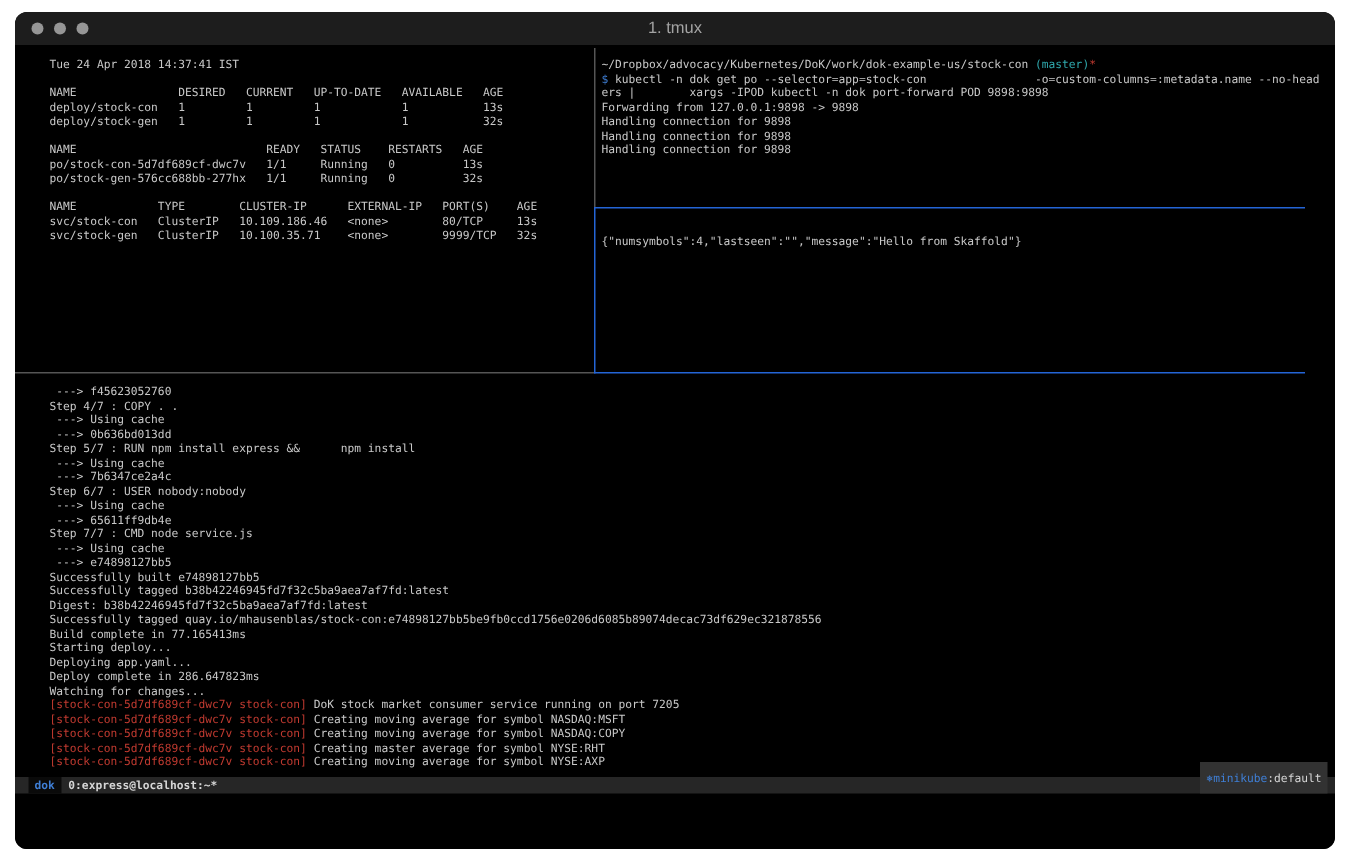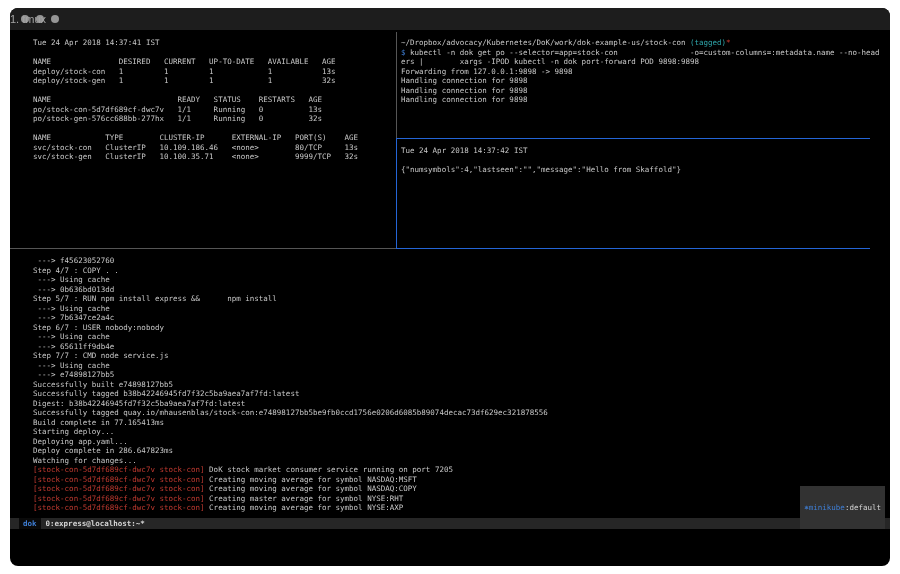--- a/index.html
+++ b/index.html
@@ -11,24 +11,24 @@
     position:absolute;left:10px;top:8px;width:880px;height:558px;
     background:#000000;border-radius:8px;overflow:hidden;
   }
   .titlebar{
     position:absolute;left:0;top:0;right:0;height:22px;background:#1d1d1d;
     border-bottom:1px solid #000;
   }
   .lights{position:absolute;left:11px;top:7px;display:flex;gap:7px;}
   .light{width:8px;height:8px;border-radius:50%;background:#969696;}
   .title{
-    position:absolute;left:0;right:0;top:5px;color:#a3a3a3;
+    position:absolute;left:0;right:0;top:5px;text-align:center;color:#a3a3a3;
     font-family:"Liberation Sans",sans-serif;font-size:11px;
   }
-  .term{position:absolute;left:0;top:22px;right:0;bottom:0;background:#000;border-radius:30px;}
+  .term{position:absolute;left:0;top:22px;right:0;bottom:0;background:#000;}
   .term pre{
     margin:0;font-family:"DejaVu Sans Mono",monospace;
     font-size:7.5px;line-height:9.5px;color:#c8c8c8;white-space:pre;
   }
   .pane{position:absolute;}
   .pane-tl{left:23px;top:8px;}
   .pane-tr{left:391px;top:8px;}
   .pane-mr{left:391px;top:116px;}
   .pane-bt{left:23px;top:226px;}
   .border{position:absolute;background:#555555;}
@@ -42,21 +42,21 @@
   .cyan{color:#2fa8ad;}
   .blue{color:#3f7fd6;}
   .statusbar{
     position:absolute;left:0;right:0;top:488px;height:11px;background:#262626;
     font-size:7.5px;line-height:11px;color:#cfcfcf;white-space:pre;
     display:flex;align-items:flex-end;
   }
   .session{color:#3f7fd6;background:#0a0a0a;padding:0 4px;margin-left:9px;font-weight:bold;}
   .wintab{padding-left:5px;color:#d6d6d6;font-weight:bold;}
   .sb-spacer{flex:1;}
-  .kubechip{background:#323232;padding:16px 4px;margin-right:5px;}
+  .kubechip{background:#323232;padding:5px 4px;margin-right:5px;}
   .kubechip .ctx{color:#3f7fd6;}
   .kubechip .ns{color:#d6d6d6;}
   .mr-gap{height:9.5px;}
 </style>
 </head>
 <body>
 
 <div class="window">
 
   <div class="titlebar">
@@ -80,31 +80,30 @@
 NAME                            READY   STATUS    RESTARTS   AGE
 po/stock-con-5d7df689cf-dwc7v   1/1     Running   0          13s
 po/stock-gen-576cc688bb-277hx   1/1     Running   0          32s
 
 NAME            TYPE        CLUSTER-IP      EXTERNAL-IP   PORT(S)    AGE
 svc/stock-con   ClusterIP   10.109.186.46   &lt;none&gt;        80/TCP     13s
 svc/stock-gen   ClusterIP   10.100.35.71    &lt;none&gt;        9999/TCP   32s</pre>
     </div>
 
     <div class="pane pane-tr">
-      <pre><span>~/Dropbox/advocacy/Kubernetes/DoK/work/dok-example-us/stock-con </span><span class="cyan">(tagged)</span><span class="red">*</span>
+      <pre><span>~/Dropbox/advocacy/Kubernetes/DoK/work/dok-example-us/stock-con </span><span class="cyan">(master)</span><span class="red">*</span>
 <span class="blue">$</span><span> kubectl -n dok get po --selector=app=stock-con                -o=custom-columns=:metadata.name --no-head
 ers |        xargs -IPOD kubectl -n dok port-forward POD 9898:9898
 Forwarding from 127.0.0.1:9898 -&gt; 9898
 Handling connection for 9898
 Handling connection for 9898
 Handling connection for 9898</span></pre>
     </div>
 
     <div class="pane pane-mr">
-      <pre>Tue 24 Apr 2018 14:37:42 IST</pre>
       <div class="mr-gap"></div>
       <pre>{"numsymbols":4,"lastseen":"","message":"Hello from Skaffold"}</pre>
     </div>
 
     <div class="pane pane-bt">
       <pre> ---&gt; f45623052760
 Step 4/7 : COPY . .
  ---&gt; Using cache
  ---&gt; 0b636bd013dd
 Step 5/7 : RUN npm install express &amp;&amp;      npm install

